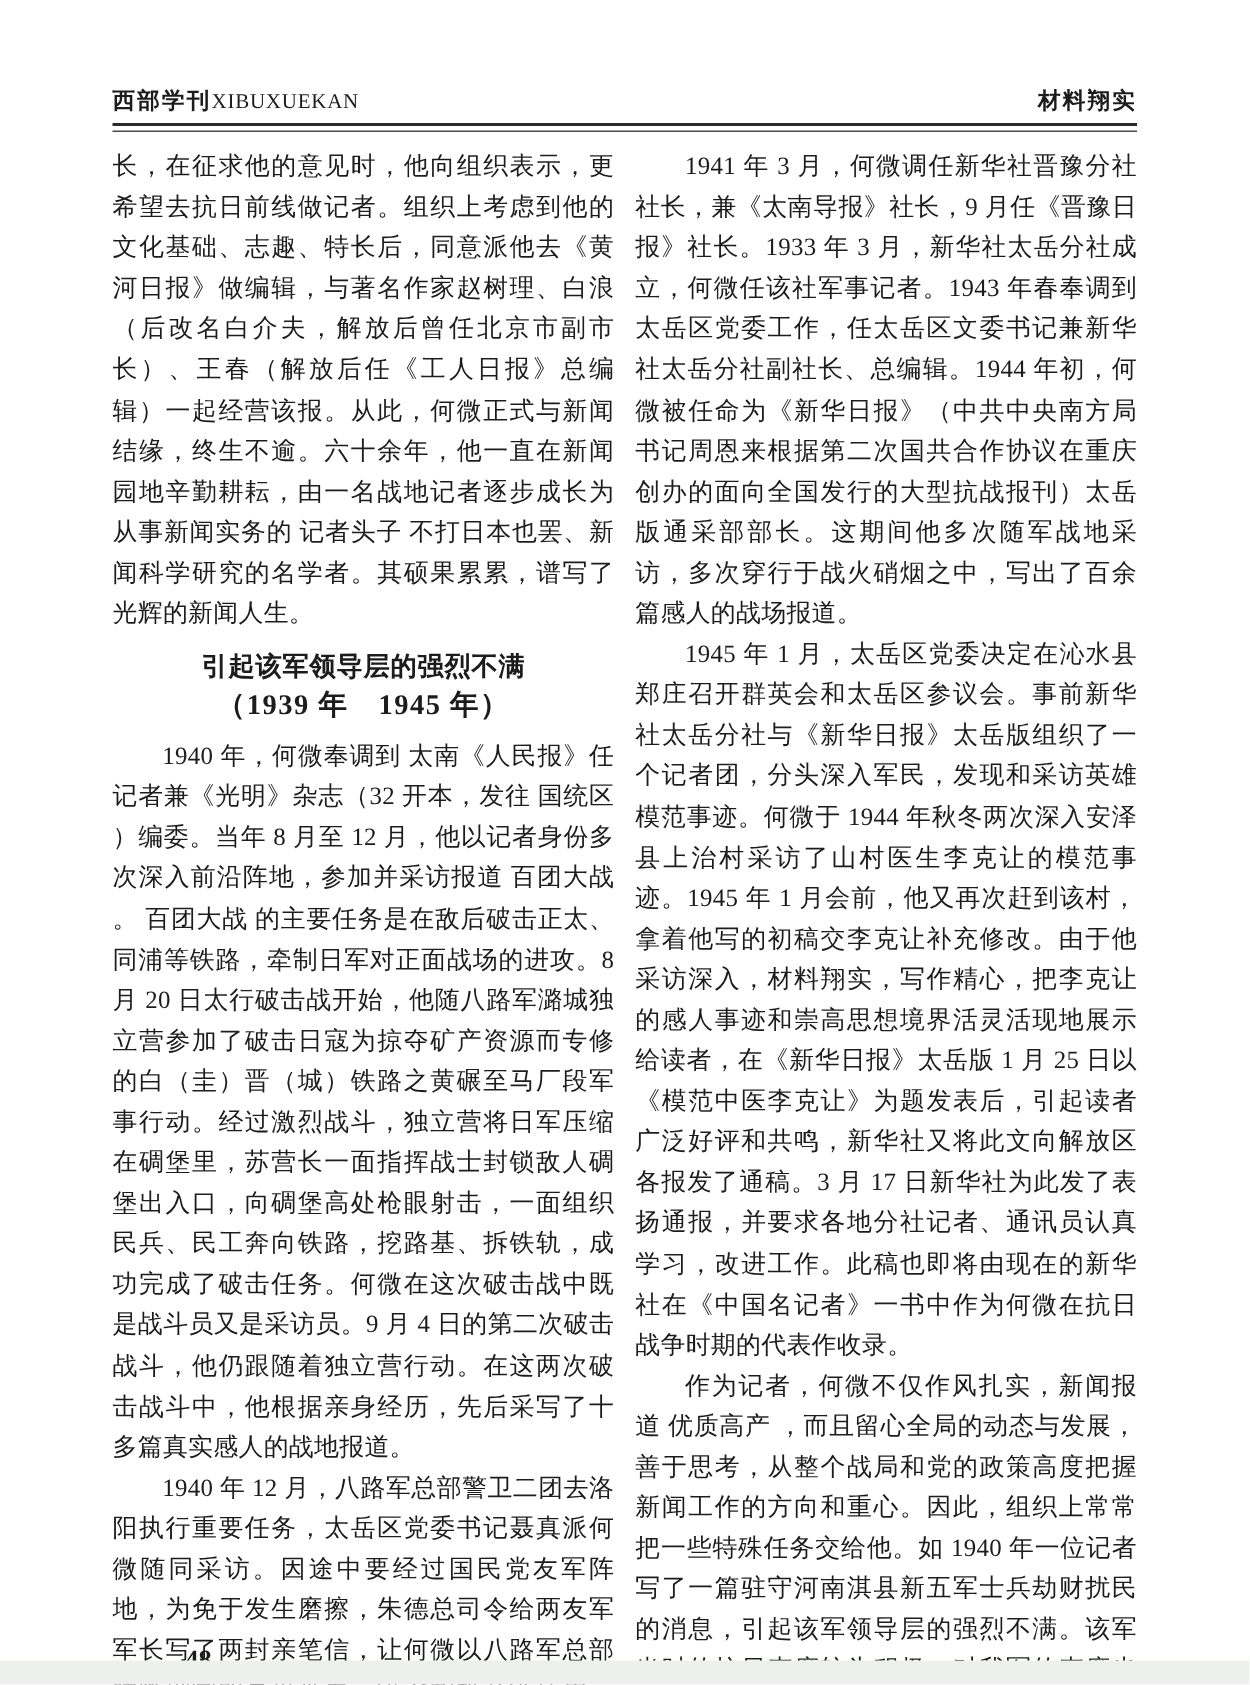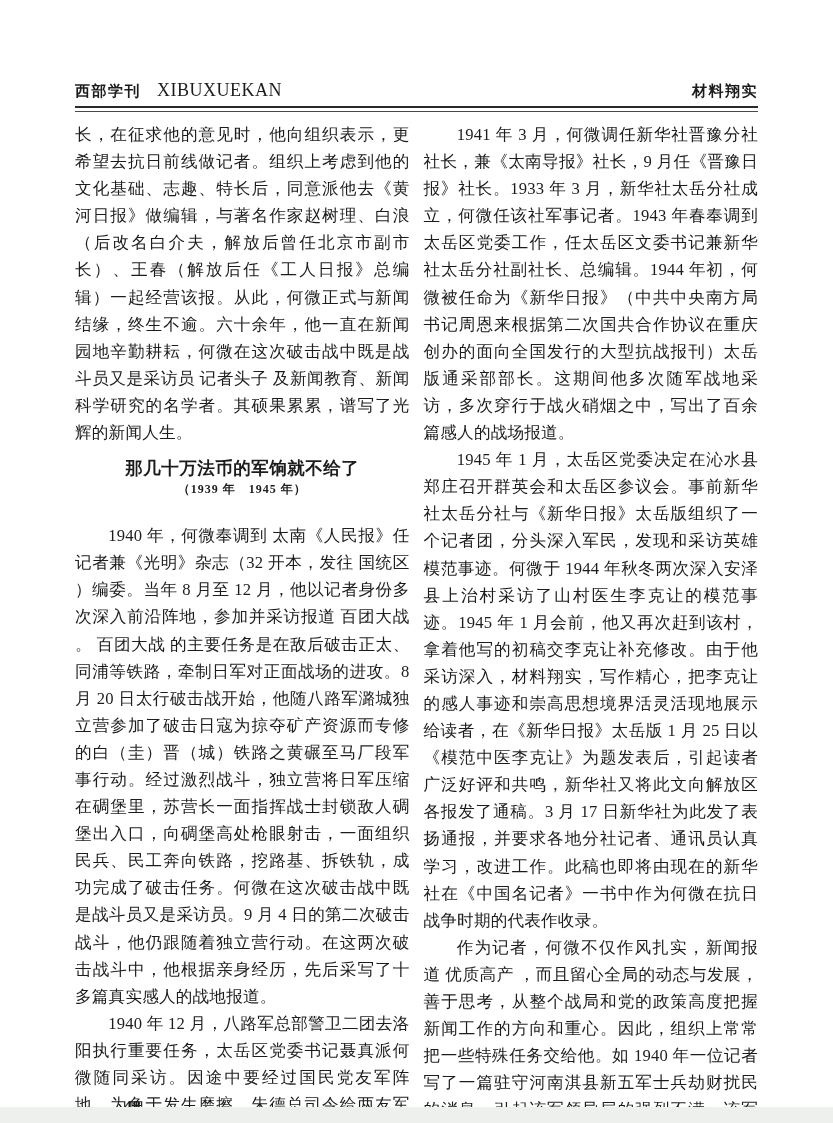--- a/index.html
+++ b/index.html
@@ -6,32 +6,32 @@
   body{
     width:833px;height:1123px;
     background:#ffffff;
     font-family:"Liberation Serif","DejaVu Serif",serif;
     color:#1c1c1c;
     position:relative;
     overflow:hidden;
   }
   .page{
     box-sizing:border-box;
-    padding:80px 75px 0 75px;
+    padding:58px 75px 0 75px;
     width:833px;height:1123px;
     position:relative;
     font-family:Liberation Serif, serif;
   }
   
   .hdr{
     display:flex;align-items:baseline;
     font-size:15px;
   }
   .hdr .cn{font-weight:bold;letter-spacing:1.5px;}
-  .hdr .en{margin-left:16px;font-size:18px;letter-spacing:.5px;}
+  .hdr .en{margin-left:0;font-size:14px;letter-spacing:.5px;}
   .hdr .spacer{flex:1;}
   .hdr .sec{font-weight:bold;letter-spacing:1.5px;}
   .hdr-rule{
     margin-top:5px;
     height:3px;
     border-top:2.5px solid #2a2a2a;
     border-bottom:1.2px solid #4a4a4a;
   }
   
   .columns{
@@ -52,24 +52,24 @@
   }
   .col p.cont{text-indent:0;}
   .sec-title{
     margin:10px 0 1px 0;
     font-size:17.5px;
     font-weight:bold;
     text-align:center;
     letter-spacing:.5px;
   }
   .sec-years{
-    font-size:12px;
+    font-size:19px;
     font-weight:bold;
     text-align:center;
-    margin-bottom:24px;
+    margin-bottom:7px;
     letter-spacing:1px;
   }
   
   .ftr{
     position:absolute;
     left:100px;
     top:1096px;
     font-size:17.5px;
   }
   .ftr .dash{color:#555;font-weight:normal;}
@@ -91,22 +91,22 @@
     <span class="cn">西部学刊</span>
     <span class="en">XIBUXUEKAN</span>
     <span class="spacer"></span>
     <span class="sec">材料翔实</span>
   </header>
   <div class="hdr-rule"></div>
 
   <main class="columns">
 
     <section class="col">
-      <p class="cont">长，在征求他的意见时，他向组织表示，更希望去抗日前线做记者。组织上考虑到他的文化基础、志趣、特长后，同意派他去《黄河日报》做编辑，与著名作家赵树理、白浪（后改名白介夫，解放后曾任北京市副市长）、王春（解放后任《工人日报》总编辑）一起经营该报。从此，何微正式与新闻结缘，终生不逾。六十余年，他一直在新闻园地辛勤耕耘，何微在这次破击战中既是战斗员又是采访员 记者头子 及新闻教育、新闻科学研究的名学者。其硕果累累，谱写了光辉的新闻人生。</p>
-      <h2 class="sec-title">那几十万法币的军饷就不给了</h2>
+      <p class="cont">长，在征求他的意见时，他向组织表示，更希望去抗日前线做记者。组织上考虑到他的文化基础、志趣、特长后，同意派他去《黄河日报》做编辑，与著名作家赵树理、白浪（后改名白介夫，解放后曾任北京市副市长）、王春（解放后任《工人日报》总编辑）一起经营该报。从此，何微正式与新闻结缘，终生不逾。六十余年，他一直在新闻园地辛勤耕耘，由一名战地记者逐步成长为从事新闻实务的 记者头子 不打日本也罢、新闻科学研究的名学者。其硕果累累，谱写了光辉的新闻人生。</p>
+      <h2 class="sec-title">引起该军领导层的强烈不满</h2>
       <div class="sec-years">（1939 年　1945 年）</div>
       <p>1940 年，何微奉调到 太南《人民报》任记者兼《光明》杂志（32 开本，发往 国统区 ）编委。当年 8 月至 12 月，他以记者身份多次深入前沿阵地，参加并采访报道 百团大战 。 百团大战 的主要任务是在敌后破击正太、同浦等铁路，牵制日军对正面战场的进攻。8 月 20 日太行破击战开始，他随八路军潞城独立营参加了破击日寇为掠夺矿产资源而专修的白（圭）晋（城）铁路之黄碾至马厂段军事行动。经过激烈战斗，独立营将日军压缩在碉堡里，苏营长一面指挥战士封锁敌人碉堡出入口，向碉堡高处枪眼射击，一面组织民兵、民工奔向铁路，挖路基、拆铁轨，成功完成了破击任务。何微在这次破击战中既是战斗员又是采访员。9 月 4 日的第二次破击战斗，他仍跟随着独立营行动。在这两次破击战斗中，他根据亲身经历，先后采写了十多篇真实感人的战地报道。</p>
       <p>1940 年 12 月，八路军总部警卫二团去洛阳执行重要任务，太岳区党委书记聂真派何微随同采访。因途中要经过国民党友军阵地，为免于发生磨擦，朱德总司令给两友军军长写了两封亲笔信，让何微以八路军总部联络副官的身份带着，沿途相机交涉使用。但在他们从平顺县虹梯关出发经晋城到河南博爱县玄关庙住下观察敌情后，准备于 12 月 20 日晚穿越日军长坪封锁线时，由于日军在高处据险设防，我军只能从断崖边的狭窄小道通过时，突遭日军猛列攻击，子弹密集射来，走在队伍前面的司号员倒下了，接着一排 六O 炮弹落下，何微腿上被炸开了一道两寸多长的口子，滚落崖下，鲜血直流。但在他艰难寻路时，发现一位被炸倒地、伤势严重的人向他求救。一问才知对方是国民党新五军军械处派去洛阳办事的军人。这名军人脚部重伤，请求何微给他一枪，以免被日军俘虏。何微劝他坚持住，并搀扶起他，一跳一跳地前行。走了约半个小时，前面有人高声喝问： 哪部分的？何微答： 九江 。问者高兴地说： 你是何参谋吗？连长派我们找你来了。 就这样他把那个伤员交给战友背上，一同归队，最终完成任务。</p>
     </section>
 
     <section class="col">
       <p>1941 年 3 月，何微调任新华社晋豫分社社长，兼《太南导报》社长，9 月任《晋豫日报》社长。1933 年 3 月，新华社太岳分社成立，何微任该社军事记者。1943 年春奉调到太岳区党委工作，任太岳区文委书记兼新华社太岳分社副社长、总编辑。1944 年初，何微被任命为《新华日报》（中共中央南方局书记周恩来根据第二次国共合作协议在重庆创办的面向全国发行的大型抗战报刊）太岳版通采部部长。这期间他多次随军战地采访，多次穿行于战火硝烟之中，写出了百余篇感人的战场报道。</p>
       <p>1945 年 1 月，太岳区党委决定在沁水县郑庄召开群英会和太岳区参议会。事前新华社太岳分社与《新华日报》太岳版组织了一个记者团，分头深入军民，发现和采访英雄模范事迹。何微于 1944 年秋冬两次深入安泽县上治村采访了山村医生李克让的模范事迹。1945 年 1 月会前，他又再次赶到该村，拿着他写的初稿交李克让补充修改。由于他采访深入，材料翔实，写作精心，把李克让的感人事迹和崇高思想境界活灵活现地展示给读者，在《新华日报》太岳版 1 月 25 日以《模范中医李克让》为题发表后，引起读者广泛好评和共鸣，新华社又将此文向解放区各报发了通稿。3 月 17 日新华社为此发了表扬通报，并要求各地分社记者、通讯员认真学习，改进工作。此稿也即将由现在的新华社在《中国名记者》一书中作为何微在抗日战争时期的代表作收录。</p>
       <p>作为记者，何微不仅作风扎实，新闻报道 优质高产 ，而且留心全局的动态与发展，善于思考，从整个战局和党的政策高度把握新闻工作的方向和重心。因此，组织上常常把一些特殊任务交给他。如 1940 年一位记者写了一篇驻守河南淇县新五军士兵劫财扰民的消息，引起该军领导层的强烈不满。该军当时的抗日态度较为积极，对我军的态度也较为友好。为维护抗日民族统一战线大局，组织上决定派何微以中国青年记者协会太南分会负责人的身份，前往南阳新五军军部采访和核查处理。由于他平时对太岳地区各种抗日力量的抗战态度及其微妙复杂的相互关系有深入了解和正确认识与把握，所以接受任务后，他化装成乡村教师，孤身前往，一天徒步行走 140 里，到达该军军部。说明来意后，该军军长孙殿英（土匪出身，史称 东陵大盗 ）派其副军长邢肇荣接见何微说： 新五军好也罢，坏也罢；打日本也罢，不打日本也罢，共产党的报纸都不要报道评说。如果你们说新五军好，蒋介石就认为我们投靠共产党，那几十万法币的军饷就不给了。没有这笔钱，我们日子不好过；如果说我们坏，又会引起新五军对共产党的不满，甚至引起双方冲突，影响士兵抗日情绪。 何微对此表示理解，给予慰问，并要求其约束部下，勿再扰民。邢肇荣把交谈情况向孙殿英报告后，孙殿英第二天下午便亲自接见何微，对何微说： 有人说新五军不抗日，那是胡说。</p>
     </section>

